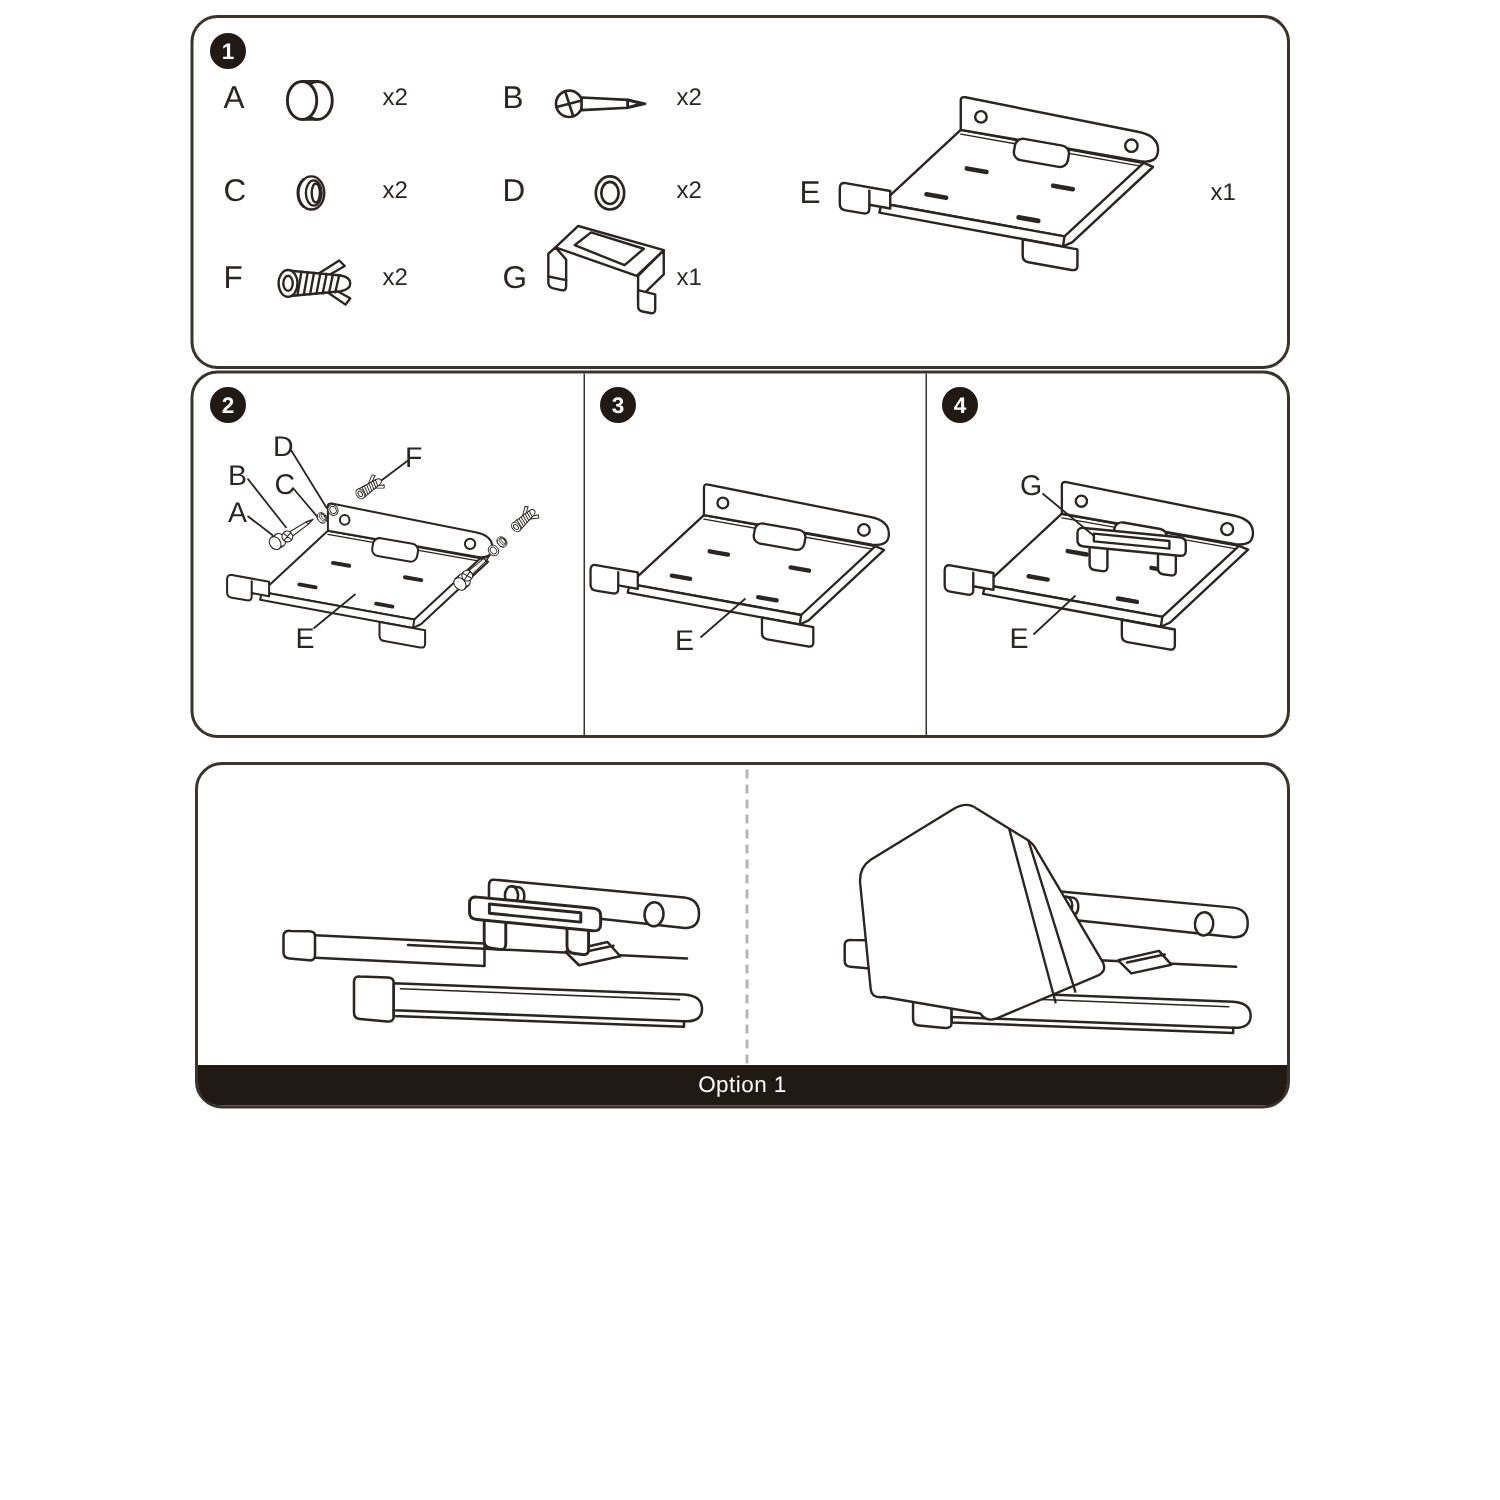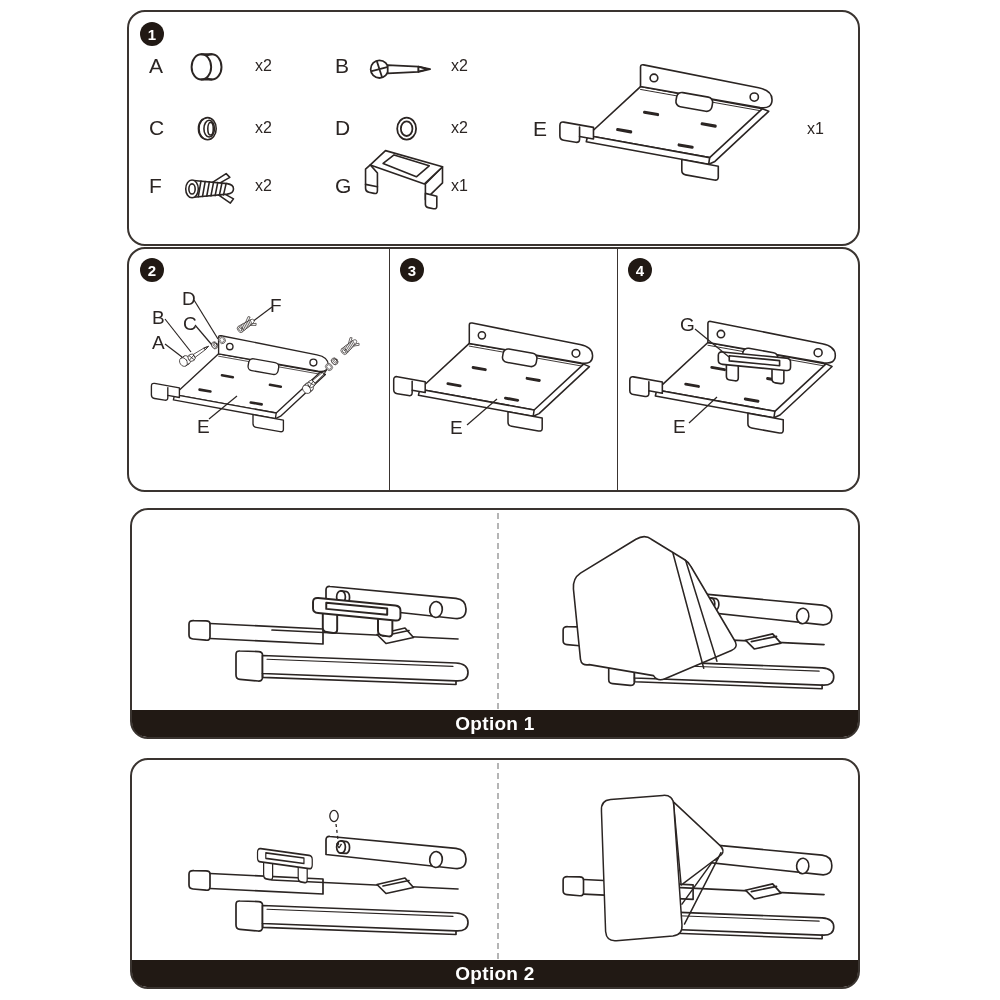--- a/index.html
+++ b/index.html
@@ -8,21 +8,21 @@
   .panel{position:absolute;border:2px solid #3a3430;border-radius:18px;background:#ffffff;box-sizing:border-box;}
   .abs{position:absolute;}
   .badge{position:absolute;width:24px;height:24px;border-radius:50%;background:#211914;color:#ffffff;
          display:flex;align-items:center;justify-content:center;font-size:15px;font-weight:bold;}
   .plabel{position:absolute;font-size:21px;line-height:22px;}
   .qty{position:absolute;font-size:16px;line-height:22px;}
   .callout{position:absolute;font-size:19px;line-height:20px;}
   .divider{position:absolute;top:0;bottom:0;width:0;border-left:1.5px solid #3a3430;}
   .dash-divider{position:absolute;top:3px;bottom:28px;width:0;border-left:2px dashed #b5b5b5;}
   .option-bar{position:absolute;left:0;right:0;bottom:0;height:27px;background:#211914;color:#ffffff;
-              display:flex;align-items:center;justify-content:center;font-size:19px;font-weight:bold;
+              display:flex;align-items:center;justify-content:center;font-size:15px;font-weight:normal;
               border-radius:0 0 15px 15px;letter-spacing:.3px;}
   svg{display:block;}
 </style>
 </head>
 <body>
 
 <svg aria-hidden="true" style="position:absolute;width:0;height:0">
 <defs>
 
 <symbol id="icon-cap" viewBox="0 0 34 26">
@@ -265,33 +265,14 @@
     </svg>
     <svg class="abs" style="left:400px;top:16px;" width="330" height="195">
       <use href="#bracket-low" width="330" height="175" transform="translate(3,40) scale(.97)"></use>
       <use href="#device-wedge" width="210" height="175" transform="translate(30,4) scale(.88)"></use>
     </svg>
     <div class="option-bar">
       <span>Option 1</span>
     </div>
   </div>
 
-  <div class="panel" style="left:130px;top:758px;width:730px;height:231px;">
-    <div class="dash-divider" style="left:365px;"></div>
-    <svg class="abs" style="left:28px;top:42px;" width="330" height="180">
-      <use href="#bracket-low" width="330" height="175" transform="translate(0,6)"></use>
-      <use href="#clip-arch" width="84" height="48" transform="translate(95,36) scale(.72,1.02)"></use>
-      <g stroke="#2b2523" stroke-width="1.3" fill="none">
-        <ellipse cx="174" cy="14" rx="4.2" ry="5.6" fill="#ffffff"></ellipse>
-        <path d="M176,22 L179,46" stroke-dasharray="3,3"></path>
-        <path d="M179,46 L176.5,41.5 M179,46 L181.5,41.8"></path>
-      </g>
-    </svg>
-    <svg class="abs" style="left:400px;top:16px;" width="330" height="195">
-      <use href="#bracket-low" width="330" height="175" transform="translate(3,40) scale(.97)"></use>
-      <use href="#device-box" width="220" height="205" transform="translate(18,2) scale(.83)"></use>
-    </svg>
-    <div class="option-bar">
-      <span>Option 2</span>
-    </div>
-  </div>
 
 </div>
 
 </body></html>

